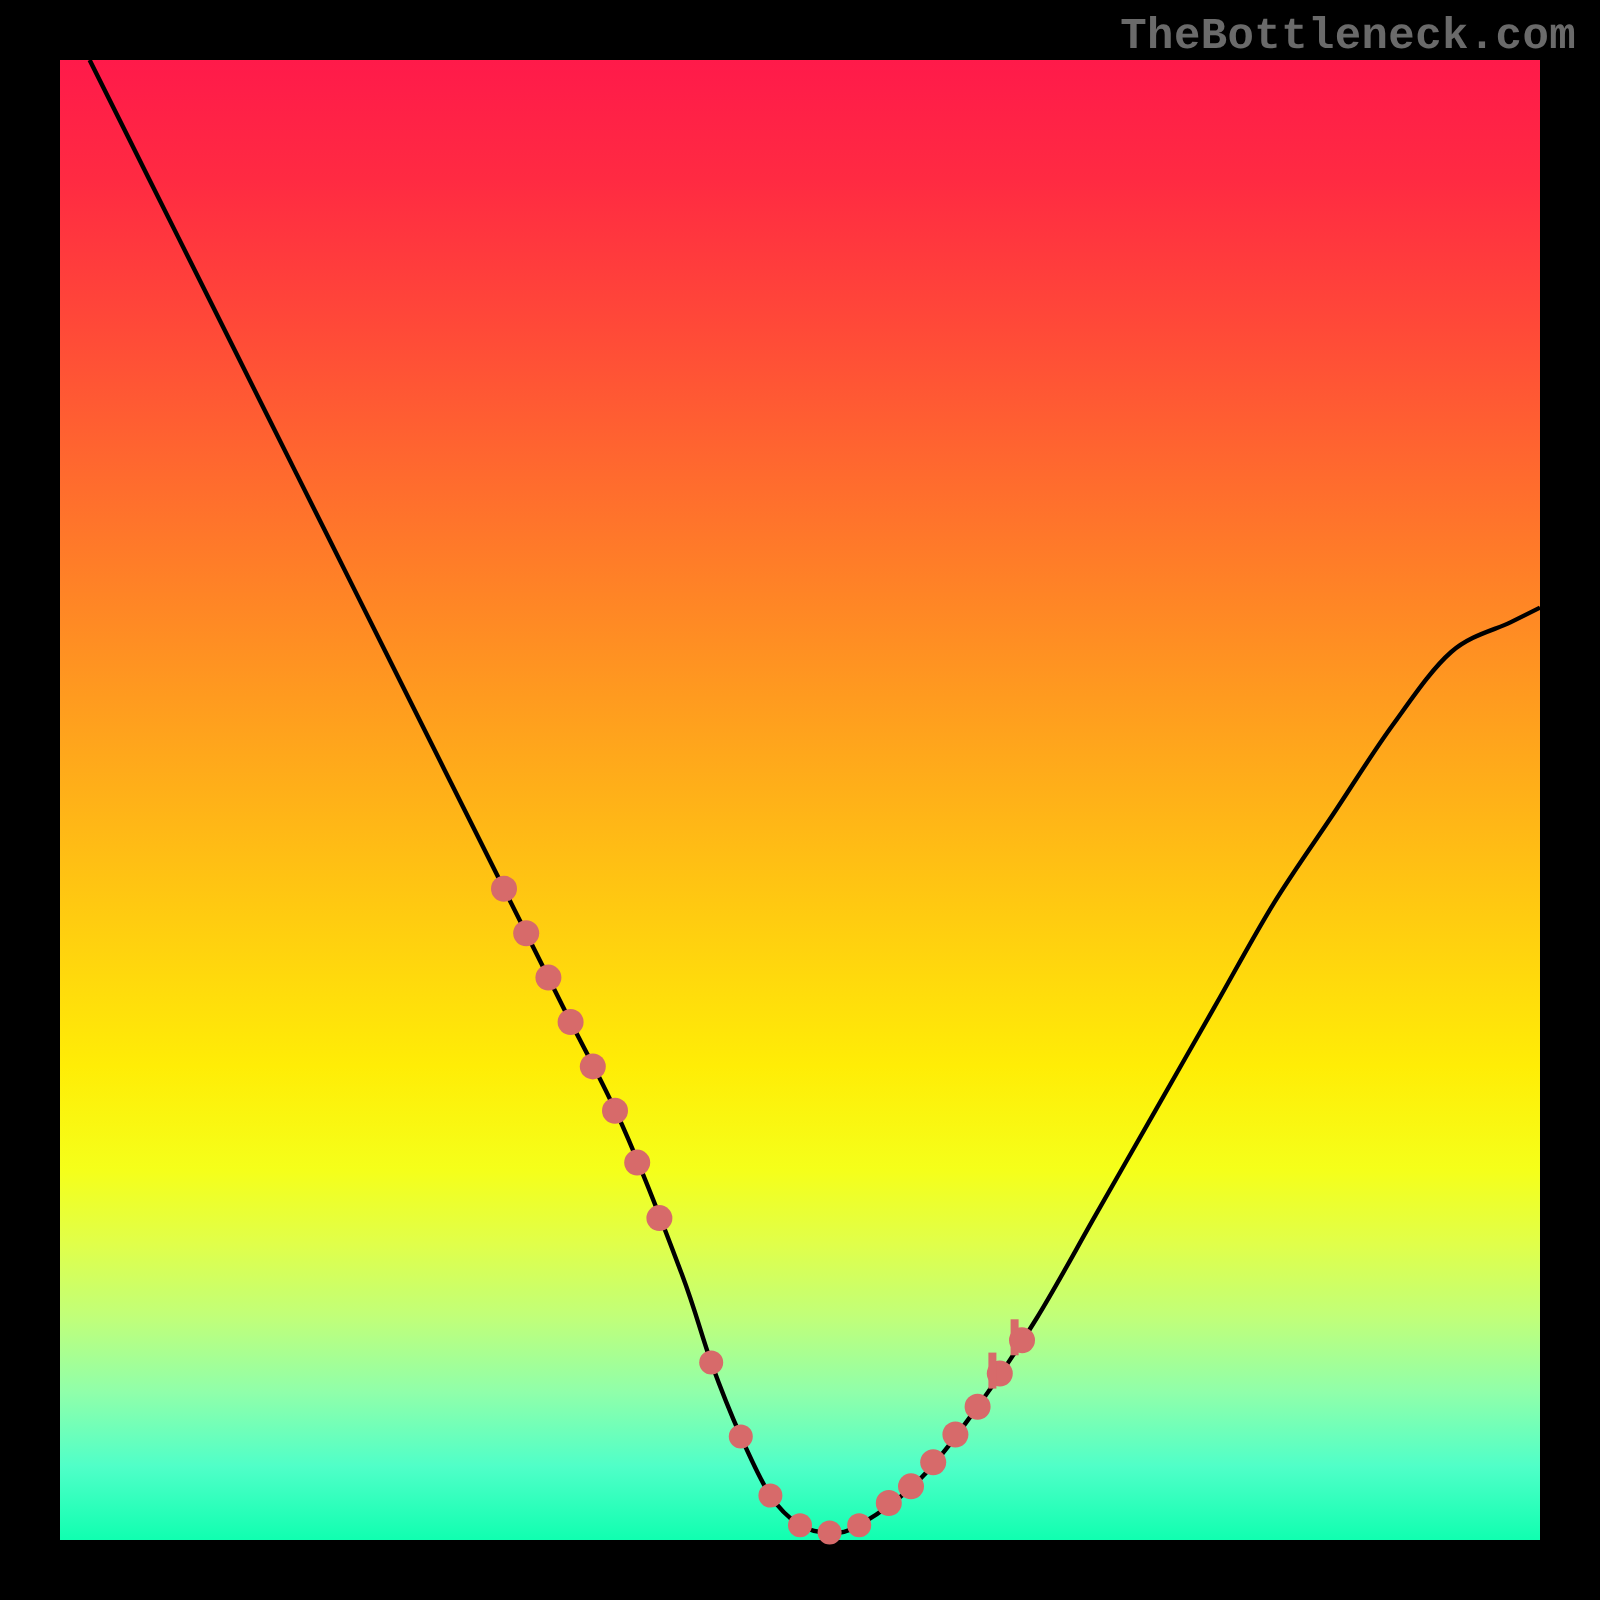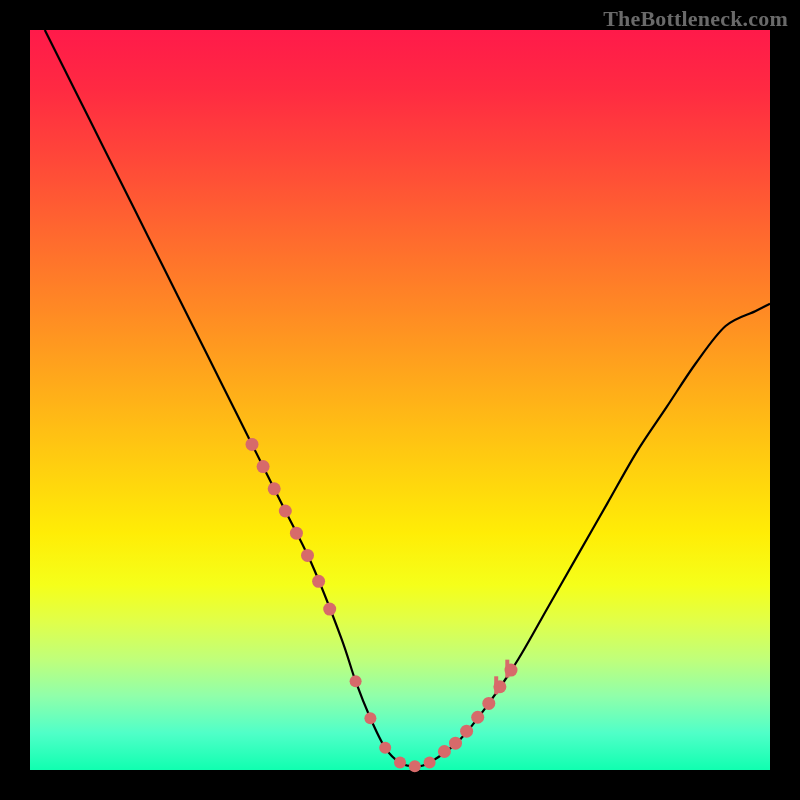--- a/index.html
+++ b/index.html
@@ -29,21 +29,21 @@
       #e0ff4a 80%,
       #c0ff7a 85%,
       #90ffaa 90%,
       #50ffc8 95%,
       #10ffb0 100%);
   }
   .watermark {
     position: absolute;
     top: 6px;
     right: 12px;
-    font-family: Liberation Serif, serif;
+    font-family: Liberation Mono, monospace;
     font-size: 22px;
     font-weight: bold;
     color: #6a6a6a;
     letter-spacing: 0.2px;
     user-select: none;
   }
   svg.curve {
     position: absolute;
     left: 0; top: 0;
     width: 740px; height: 740px;

